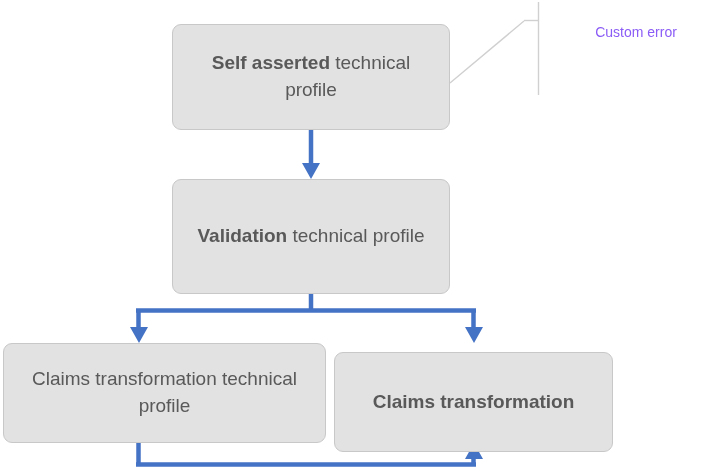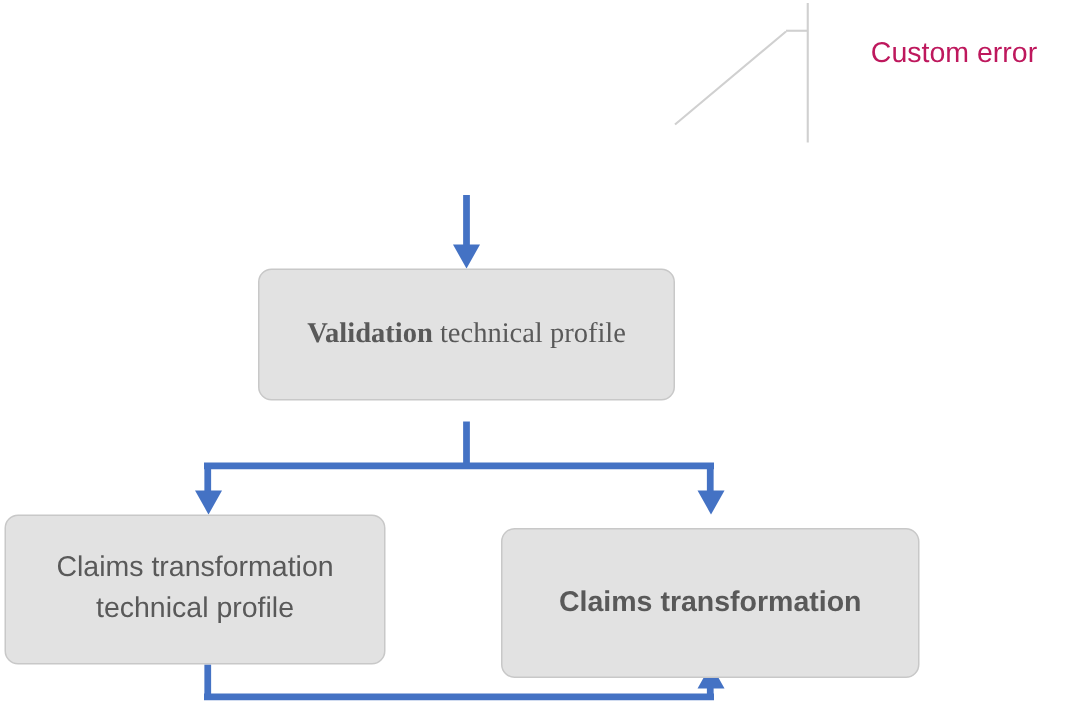--- a/index.html
+++ b/index.html
@@ -45,37 +45,37 @@
     display: block;
     width: 100%;
   }
   .t-bold { font-weight: bold; }
   .t-reg  { font-weight: normal; }
 
   #node-self-asserted {
     left: 172px; top: 24px; width: 278px; height: 106px;
   }
   #node-validation {
-    left: 172px; top: 179px; width: 278px; height: 88px; font-family: Liberation Serif, serif;
+    left: 172px; top: 179px; width: 278px; height: 115px;
   }
   #node-claims-transformation-tp {
-    left: 3px; top: 343px; width: 254px; height: 100px;
+    left: 3px; top: 343px; width: 323px; height: 100px;
   }
   #node-claims-transformation {
     left: 334px; top: 352px; width: 279px; height: 100px;
   }
 
   #callout-label {
     position: absolute;
     left: 556px;
     top: 22px;
     width: 160px;
     text-align: center;
-    color: #be185d;
-    font-size: 19px;
+    color: #8b5cf6;
+    font-size: 14px;
     line-height: 1.45;
   }
 </style>
 </head>
 <body>
 
 <div id="diagram-root">
 
   <svg class="svg-layer" viewBox="0 0 727 470" width="727" height="470" xmlns="http://www.w3.org/2000/svg">
 
@@ -102,20 +102,23 @@
     </g>
 
     <g>
       <line x1="138.5" y1="443" x2="138.5" y2="464.5" stroke="#4472C4" stroke-width="4.5"></line>
       <line x1="136" y1="464.5" x2="476" y2="464.5" stroke="#4472C4" stroke-width="4.5"></line>
       <line x1="473.5" y1="464.5" x2="473.5" y2="457" stroke="#4472C4" stroke-width="4.5"></line>
       <polygon points="474,443 465,459 483,459" fill="#4472C4"></polygon>
     </g>
   </svg>
 
+  <div class="node-box" id="node-self-asserted">
+    <span class="node-text"><span class="t-bold">Self asserted</span><span class="t-reg"> technical profile</span></span>
+  </div>
 
   <div class="node-box" id="node-validation">
     <span class="node-text"><span class="t-bold">Validation</span><span class="t-reg"> technical profile</span></span>
   </div>
 
   <div class="node-box" id="node-claims-transformation-tp">
     <span class="node-text"><span class="t-bold"></span><span class="t-reg">Claims transformation technical profile</span></span>
   </div>
 
   <div class="node-box" id="node-claims-transformation">

